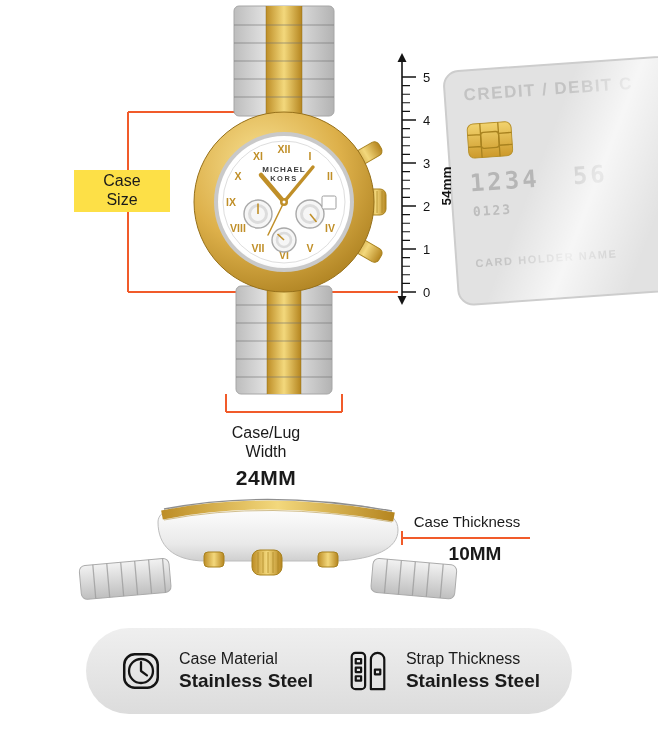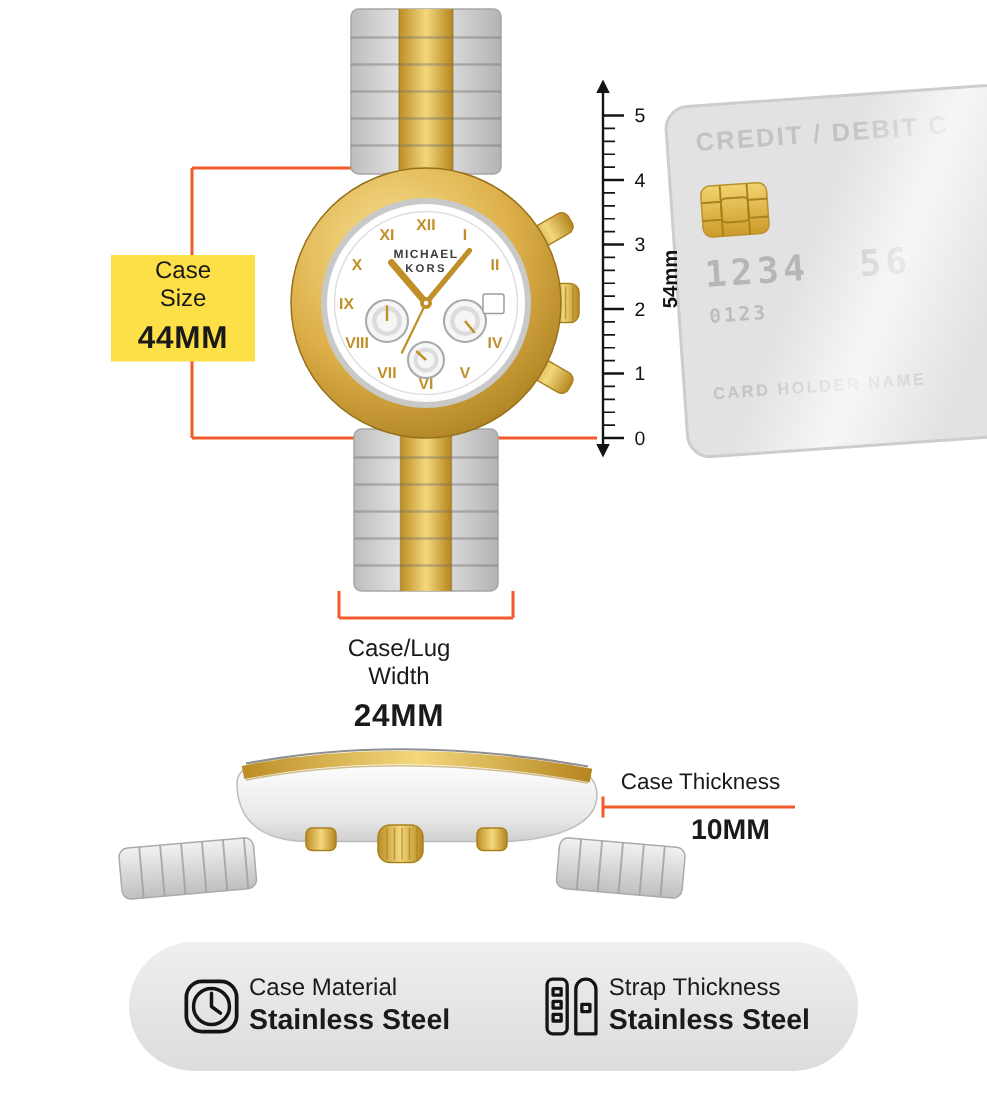--- a/index.html
+++ b/index.html
@@ -9,42 +9,42 @@
   svg{font-family:"Liberation Sans",sans-serif;}
 
   
   .label-block{position:absolute;text-align:center;line-height:1.18;}
   .label-line{font-size:16px;}
   .label-value{font-size:21px;font-weight:bold;margin-top:4px;letter-spacing:.5px;}
   #case-size-label{left:74px;top:170px;width:96px;background:#fde047;padding:2px 0;}
   #strap-width-label{left:206px;top:424px;width:120px;}
   #case-thickness-label{left:400px;top:513px;width:134px;}
   #case-thickness-label .label-line{font-size:15px;}
-  #case-thickness-value{position:absolute;left:420px;top:543px;width:134px;text-align:center;
+  #case-thickness-value{position:absolute;left:408px;top:543px;width:134px;text-align:center;
                         font-size:19px;font-weight:bold;}
 
   
   .card{position:absolute;left:450px;top:68px;width:368px;height:232px;border-radius:16px;
         background:#e2e2e2;border:2px solid #cdcdcd;transform:rotate(-4deg);
         transform-origin:40px 116px;}
   .card::after{content:"";position:absolute;inset:0;border-radius:14px;pointer-events:none;
         background:linear-gradient(115deg,rgba(255,255,255,0) 28%,rgba(255,255,255,.7) 42%,rgba(255,255,255,0) 58%);}
   .card-title{position:absolute;left:18px;top:14px;font-size:17px;font-weight:bold;color:#c3c3c3;letter-spacing:1.5px;}
   .card-chip{position:absolute;left:18px;top:52px;}
   .card-number{position:absolute;left:18px;top:98px;font-family:"DejaVu Sans Mono",monospace;
         font-size:24px;font-weight:bold;color:#b6b6b6;letter-spacing:3px;word-spacing:16px;}
   .card-subnumber{position:absolute;left:19px;top:133px;font-family:"DejaVu Sans Mono",monospace;
         font-size:13px;font-weight:bold;color:#bdbdbd;letter-spacing:2px;}
   .card-holder{position:absolute;left:18px;top:186px;font-size:11px;font-weight:bold;color:#c3c3c3;letter-spacing:1.6px;}
 
   
   .materials-banner{position:absolute;left:86px;top:628px;width:486px;height:86px;border-radius:43px;
         background:linear-gradient(180deg,#efefef,#dcdcdc);display:flex;align-items:center;
         justify-content:space-between;padding:0 32px;box-sizing:border-box;}
-  .material-group{display:flex;align-items:center;gap:2px;}
+  .material-group{display:flex;align-items:center;gap:15px;}
   .mat-label{font-size:16px;}
   .mat-value{font-size:19px;font-weight:bold;margin-top:2px;}
 </style>
 </head>
 <body>
 
 <div class="stage">
 
   <div class="card">
     <div class="card-title">CREDIT / DEBIT C</div>
@@ -226,21 +226,20 @@
 
     <g stroke="#F15B2A" stroke-width="2">
       <line x1="402" y1="531" x2="402" y2="545"></line>
       <line x1="402" y1="538" x2="530" y2="538"></line>
     </g>
   </svg>
 
   <div id="case-size-label" class="label-block">
     <div class="label-line">Case</div>
     <div class="label-line">Size</div>
-    <div class="label-value">44MM</div>
   </div>
 
   <div id="strap-width-label" class="label-block">
     <div class="label-line">Case/Lug</div>
     <div class="label-line">Width</div>
     <div class="label-value">24MM</div>
   </div>
 
   <div id="case-thickness-label" class="label-block">
     <div class="label-line">Case Thickness</div>

